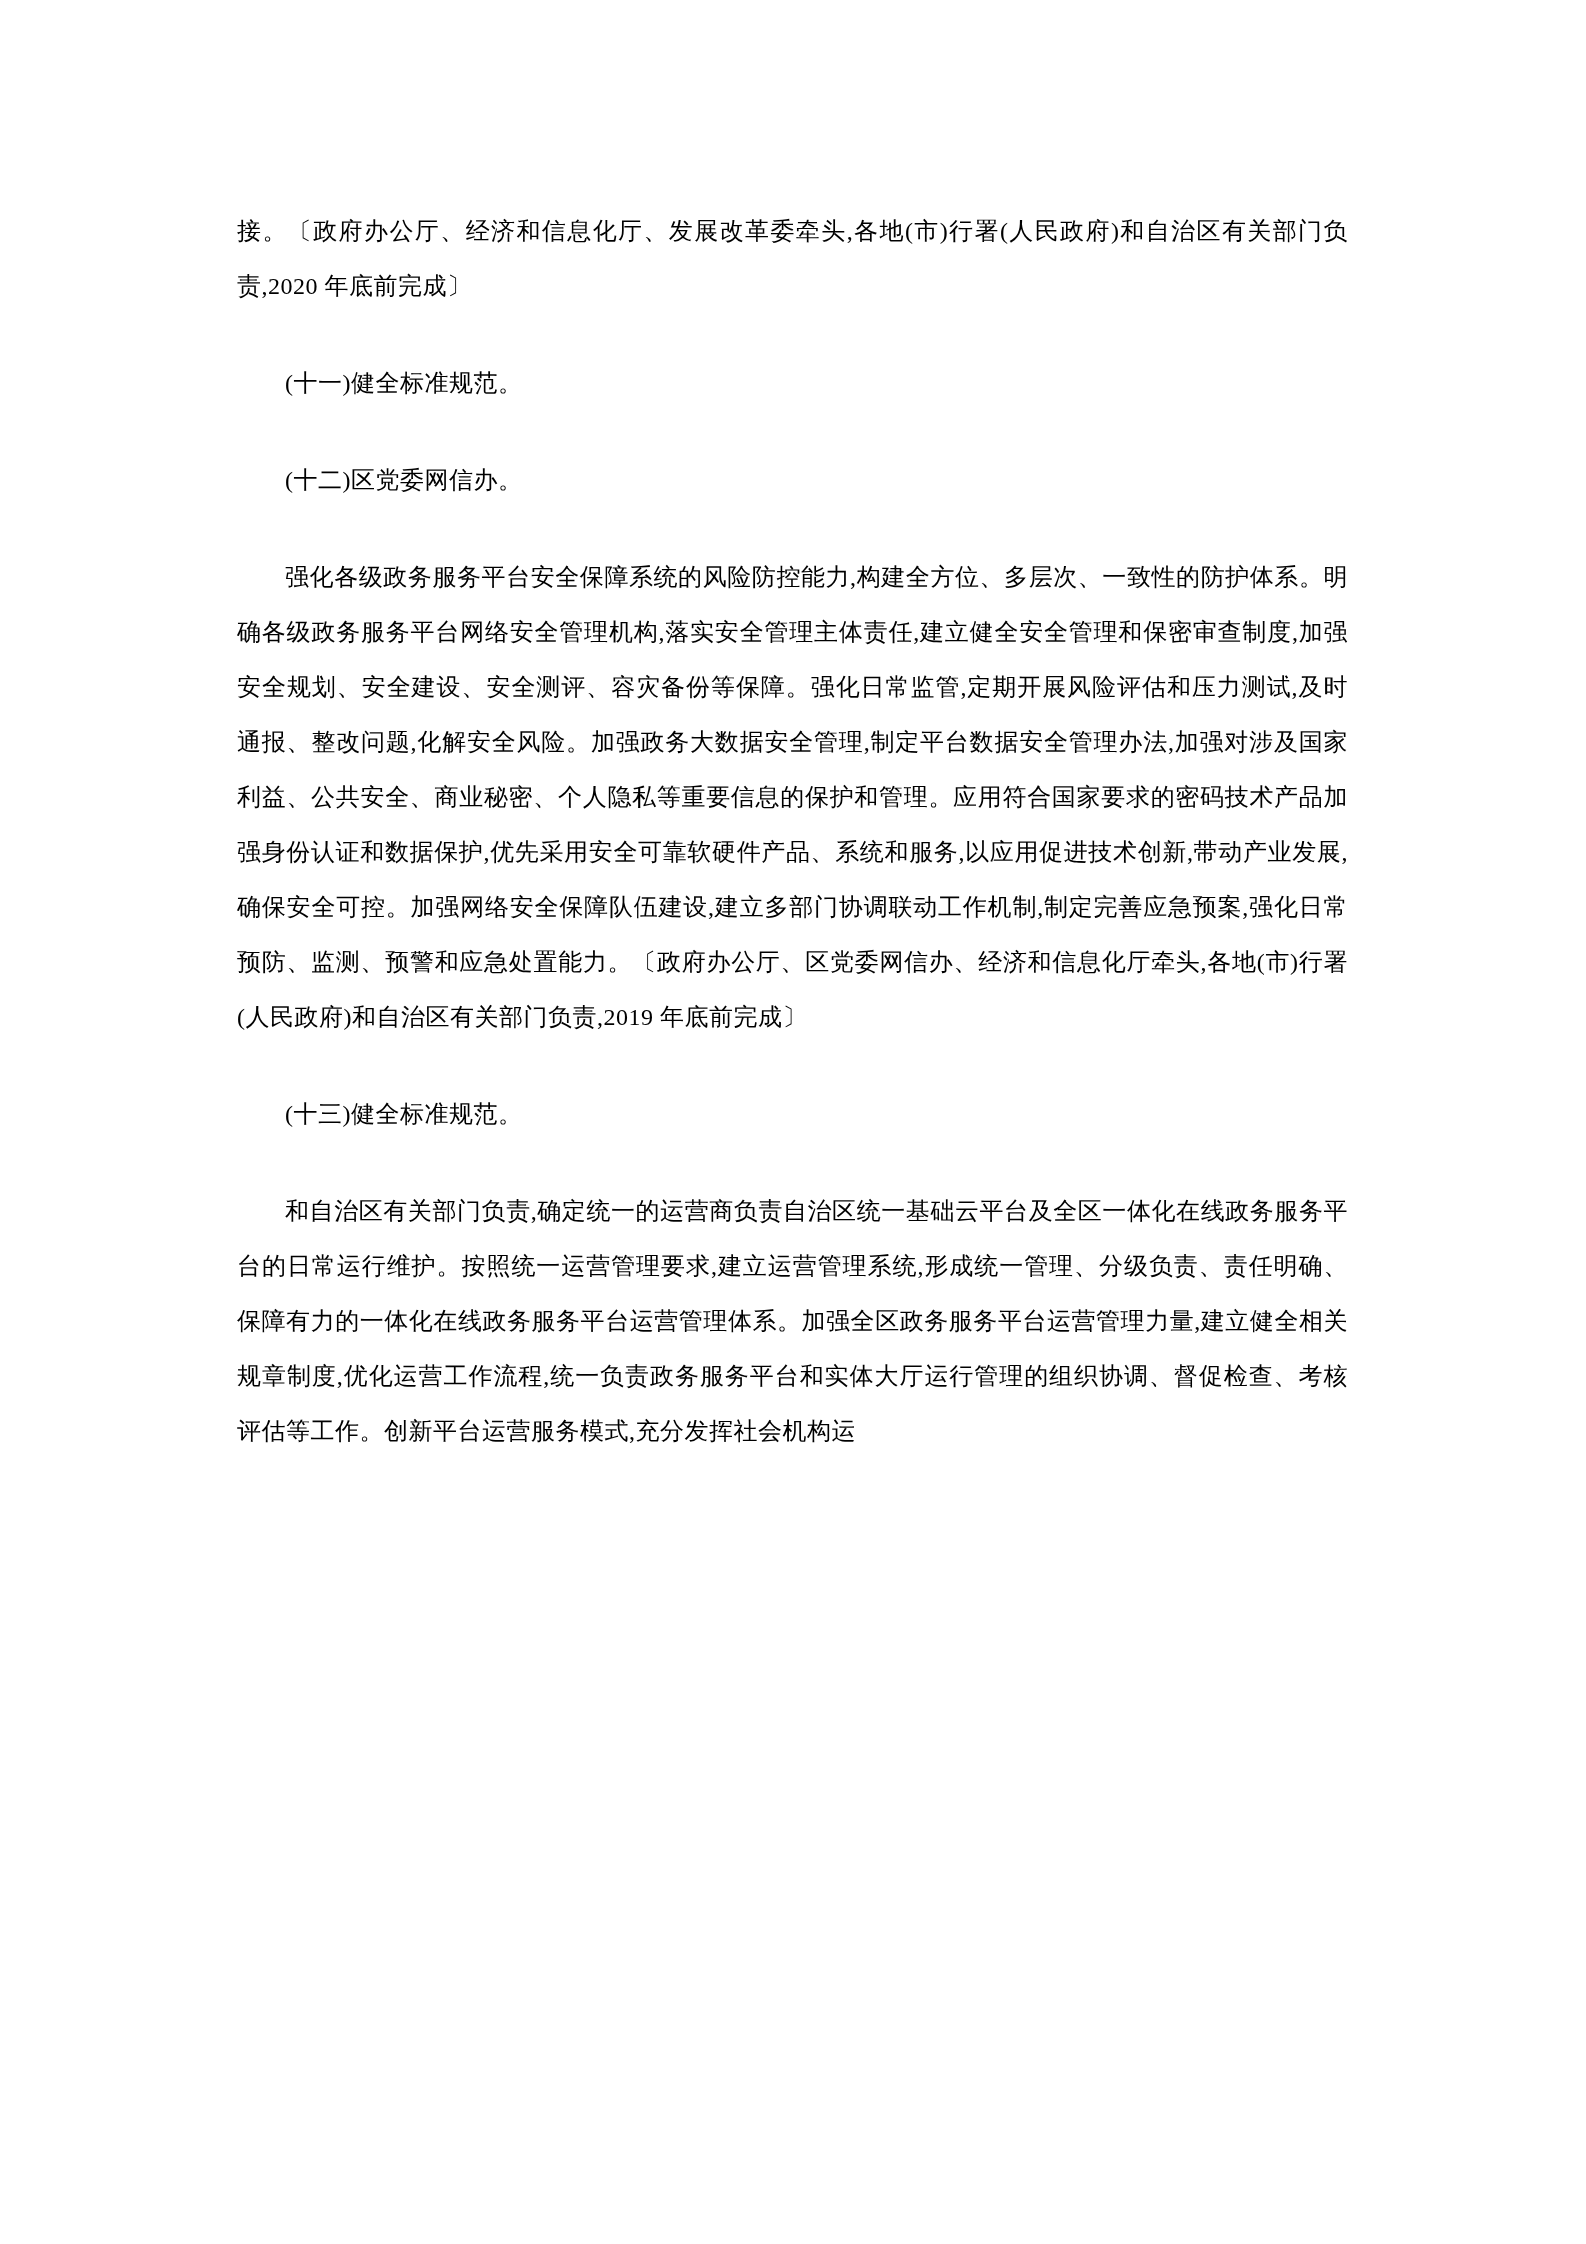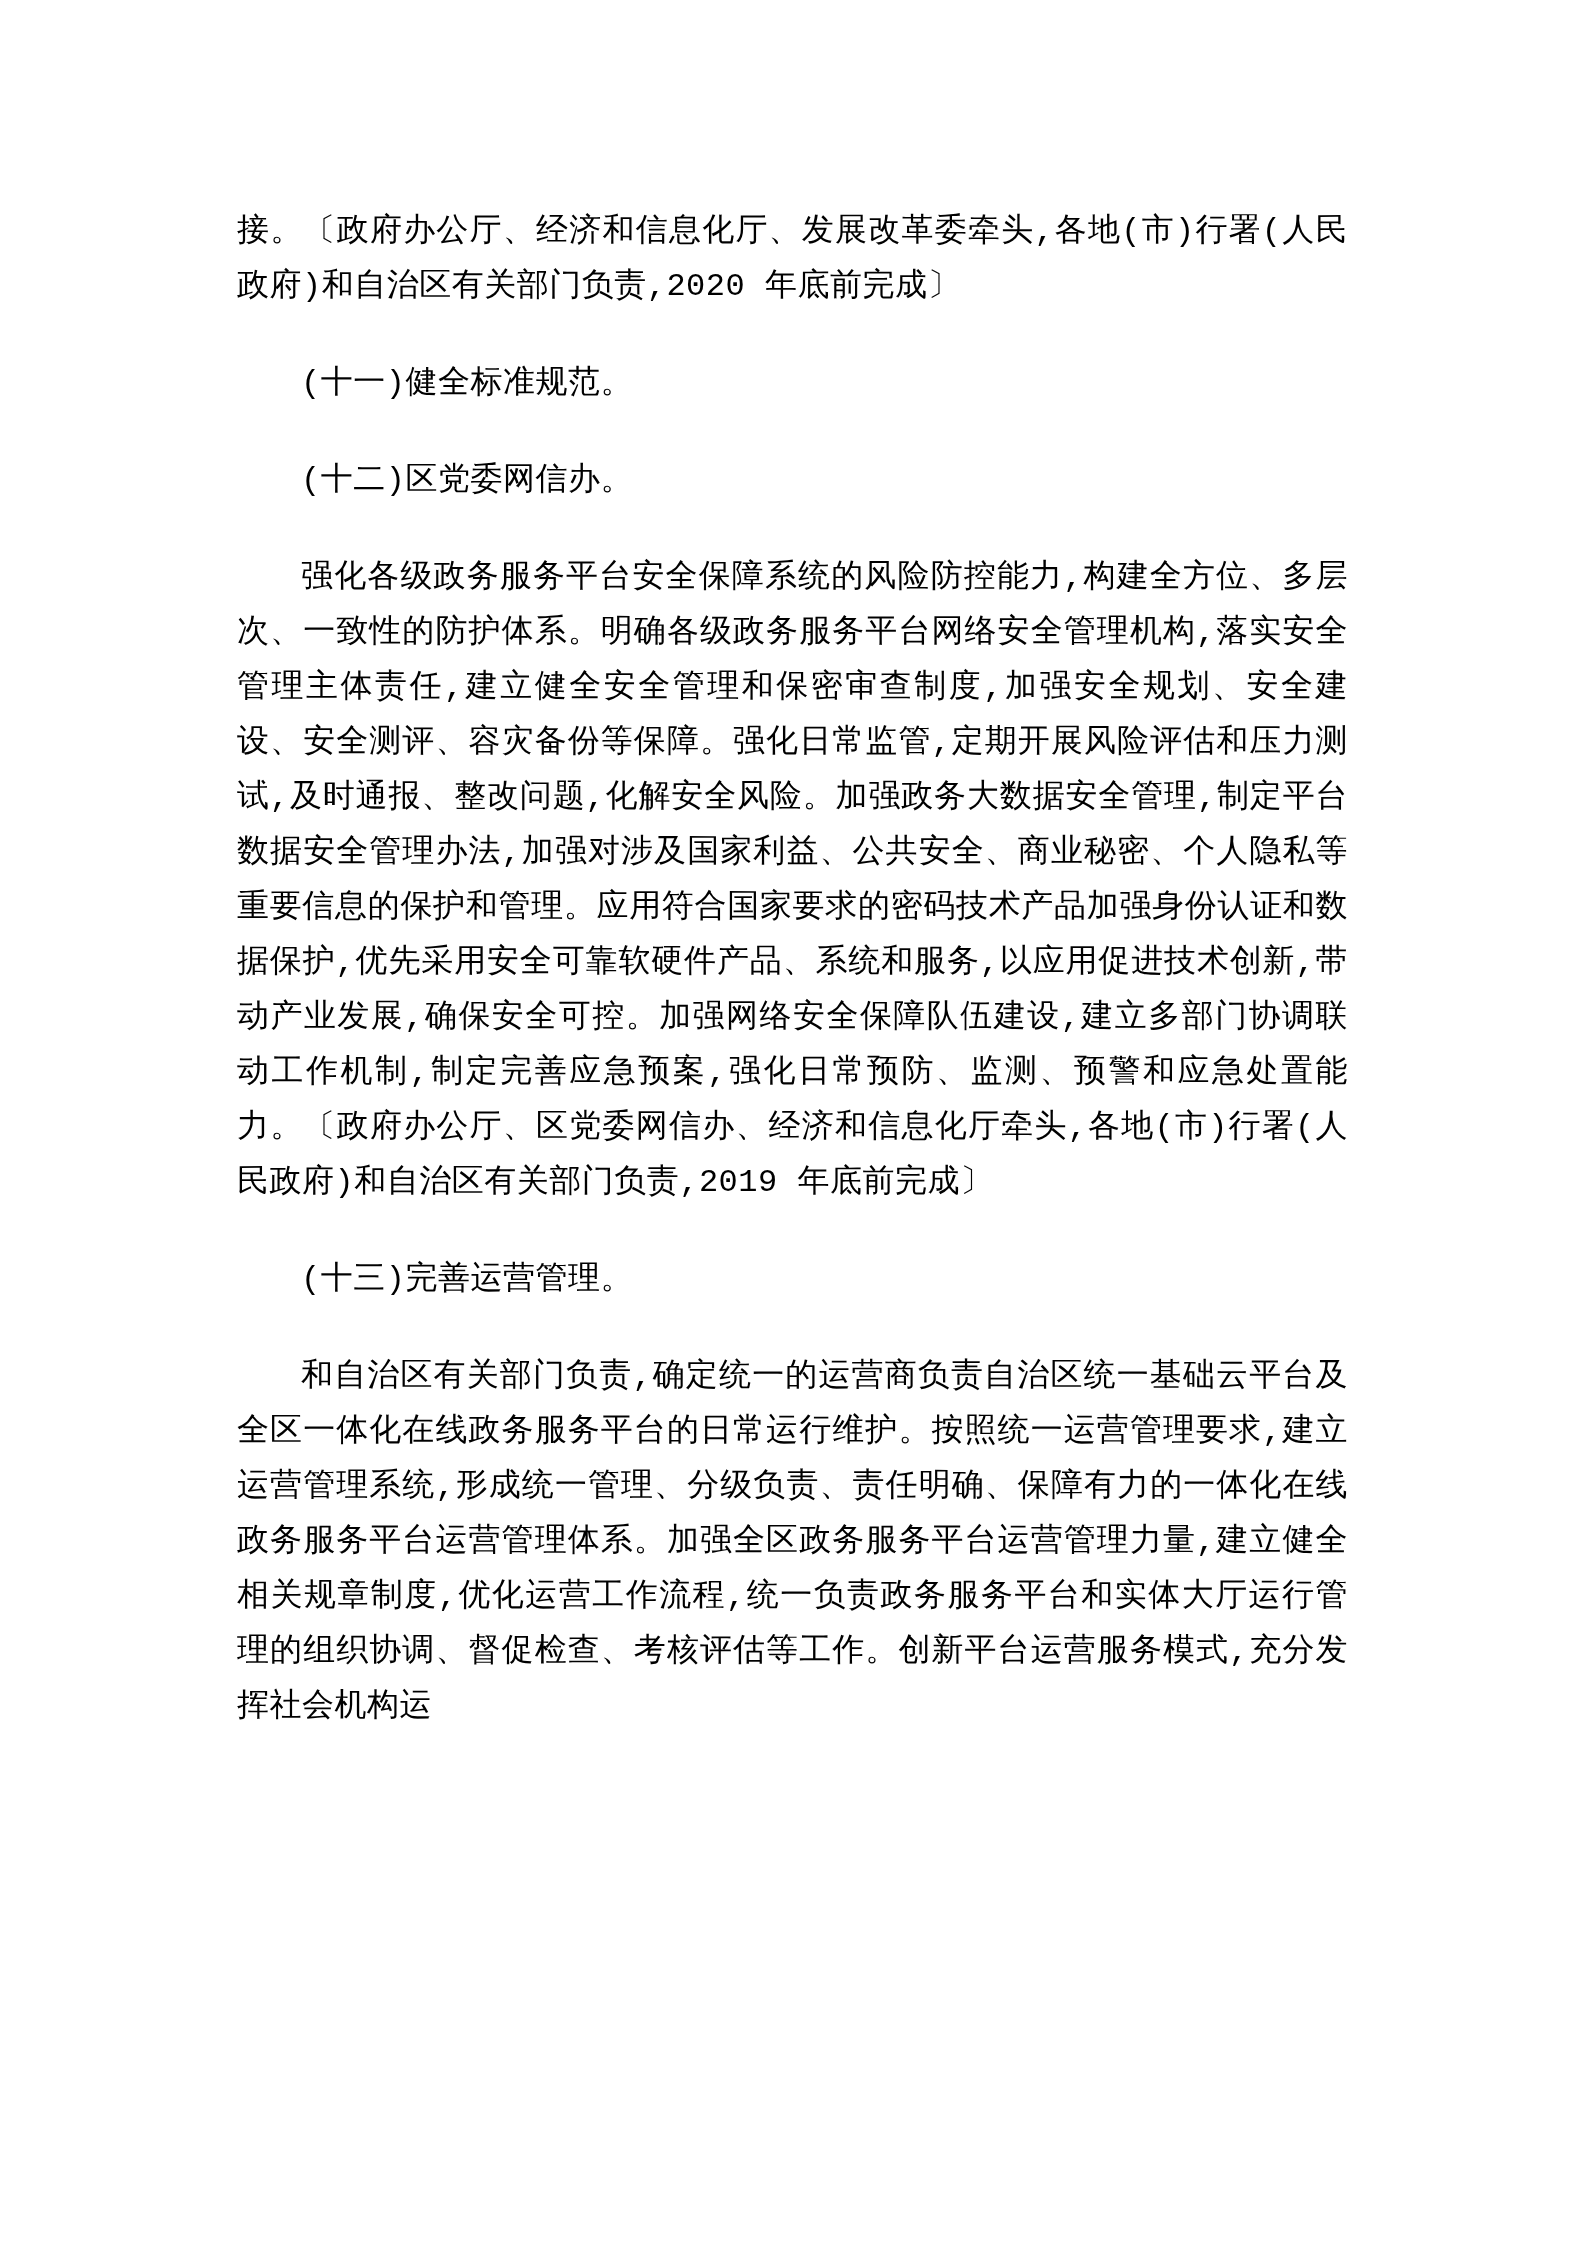--- a/index.html
+++ b/index.html
@@ -9,22 +9,22 @@
   }
   .doc-page {
     position: relative;
     box-sizing: border-box;
     width: 1586px;
     height: 2244px;
     margin: 0 auto;
     background: #ffffff;
     overflow: hidden;
     padding: 204px 238px 0 237px;
-    font-family: Liberation Mono, monospace;
-    font-size: 32px;
+    font-family: Liberation Serif, serif;
+    font-size: 24px;
     line-height: 55px;
     color: #000000;
     text-align: justify;
     letter-spacing: 0.5px;
   }
   .doc-page p {
     margin: 0 0 42px 0;
     padding: 0;
   }
   .doc-page p.indent {
@@ -40,16 +40,16 @@
 <div class="doc-page">
   <p class="no-indent">接。〔政府办公厅、经济和信息化厅、发展改革委牵头,各地(市)行署(人民政府)和自治区有关部门负责,2020 年底前完成〕</p>
 
   <p class="indent">(十一)健全标准规范。</p>
 
 
   <p class="indent">(十二)区党委网信办。</p>
 
   <p class="indent">强化各级政务服务平台安全保障系统的风险防控能力,构建全方位、多层次、一致性的防护体系。明确各级政务服务平台网络安全管理机构,落实安全管理主体责任,建立健全安全管理和保密审查制度,加强安全规划、安全建设、安全测评、容灾备份等保障。强化日常监管,定期开展风险评估和压力测试,及时通报、整改问题,化解安全风险。加强政务大数据安全管理,制定平台数据安全管理办法,加强对涉及国家利益、公共安全、商业秘密、个人隐私等重要信息的保护和管理。应用符合国家要求的密码技术产品加强身份认证和数据保护,优先采用安全可靠软硬件产品、系统和服务,以应用促进技术创新,带动产业发展,确保安全可控。加强网络安全保障队伍建设,建立多部门协调联动工作机制,制定完善应急预案,强化日常预防、监测、预警和应急处置能力。〔政府办公厅、区党委网信办、经济和信息化厅牵头,各地(市)行署(人民政府)和自治区有关部门负责,2019 年底前完成〕</p>
 
-  <p class="indent">(十三)完善运营管理。</p>
+  <p class="indent">(十三)健全标准规范。</p>
 
   <p class="indent">和自治区有关部门负责,确定统一的运营商负责自治区统一基础云平台及全区一体化在线政务服务平台的日常运行维护。按照统一运营管理要求,建立运营管理系统,形成统一管理、分级负责、责任明确、保障有力的一体化在线政务服务平台运营管理体系。加强全区政务服务平台运营管理力量,建立健全相关规章制度,优化运营工作流程,统一负责政务服务平台和实体大厅运行管理的组织协调、督促检查、考核评估等工作。创新平台运营服务模式,充分发挥社会机构运</p>
 </div>
 
 </body></html>

